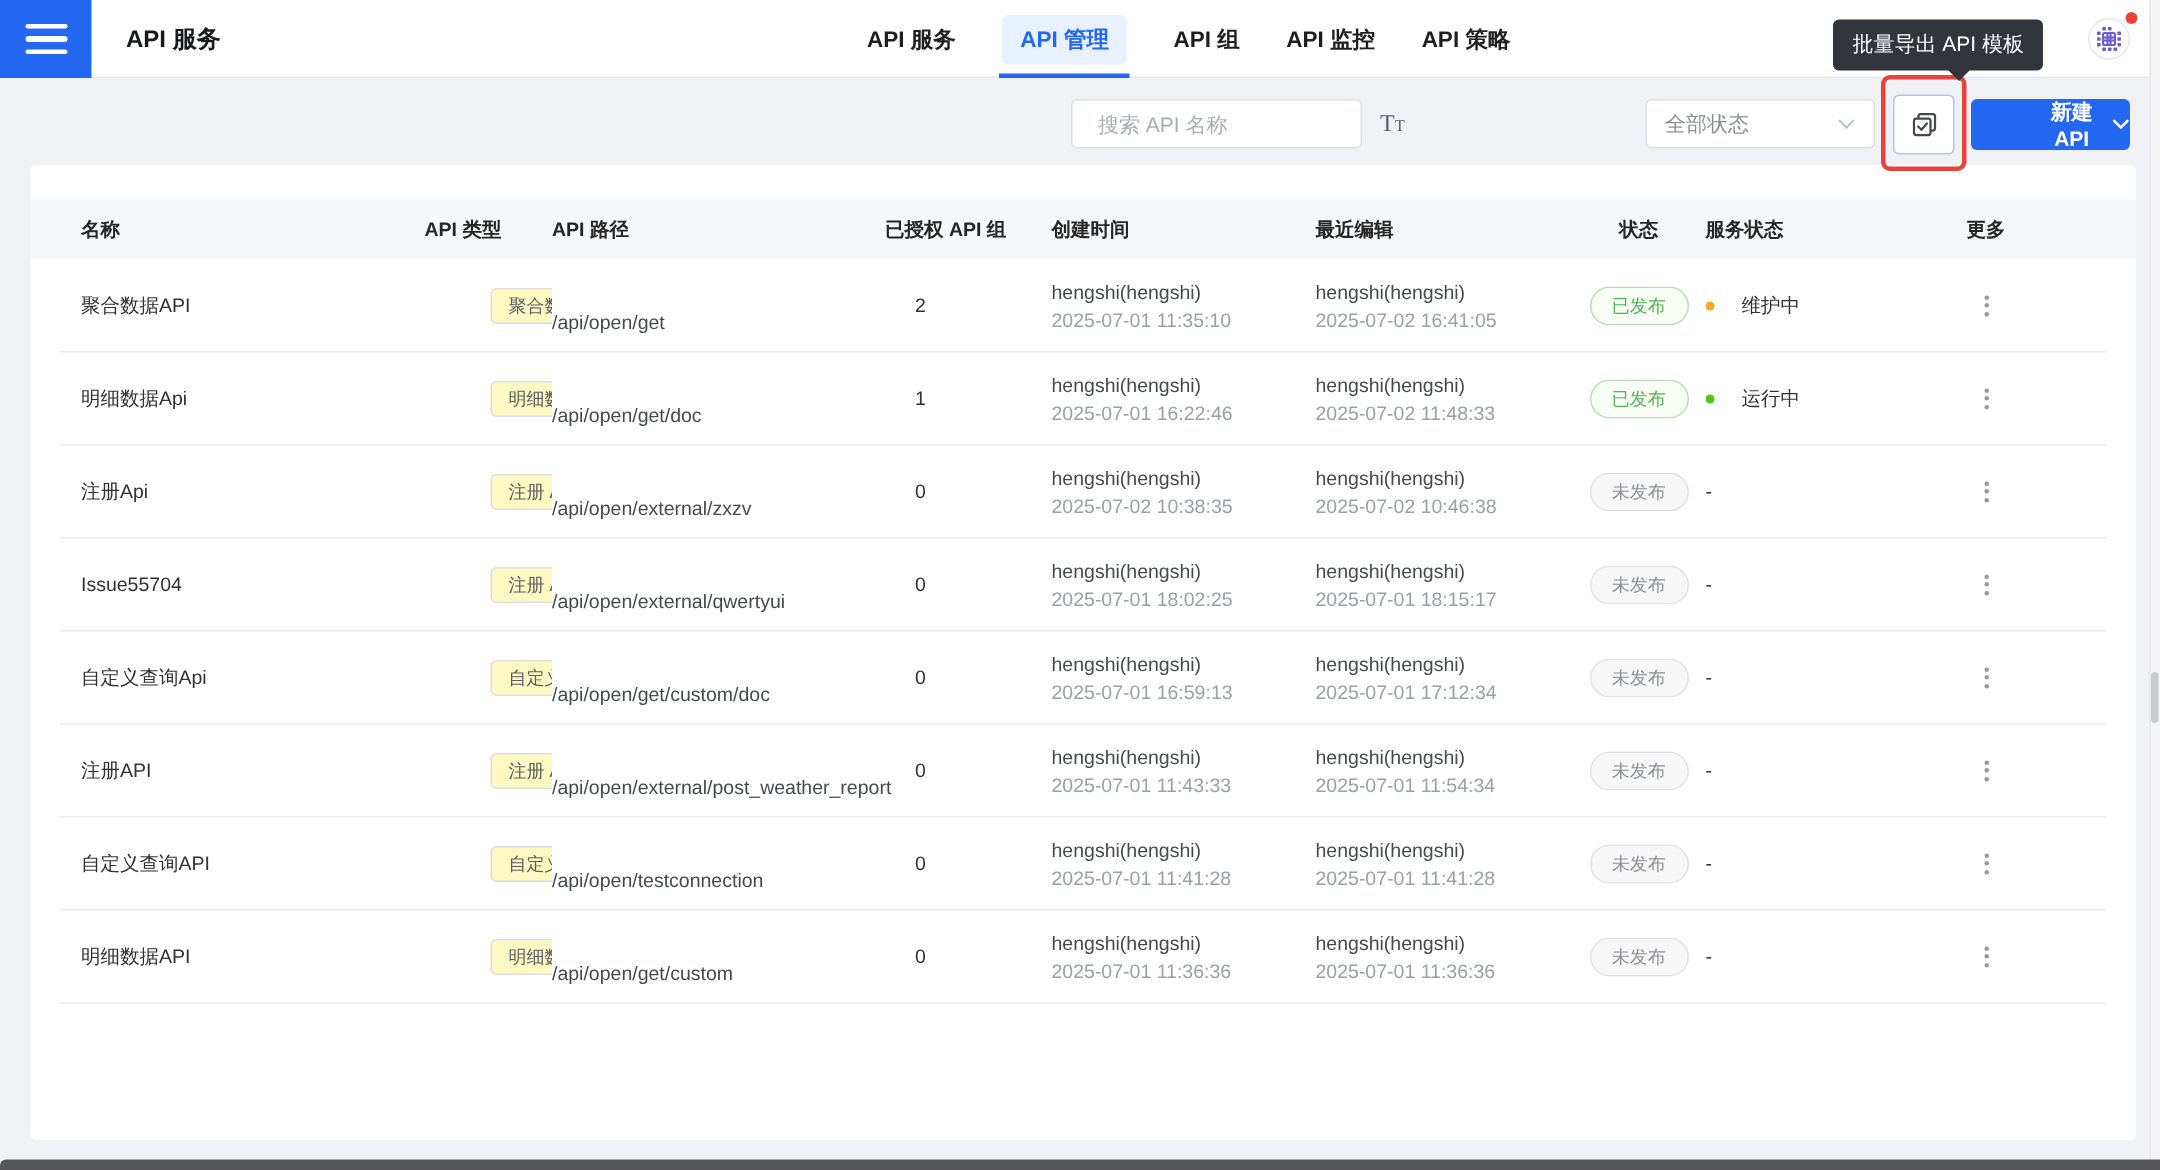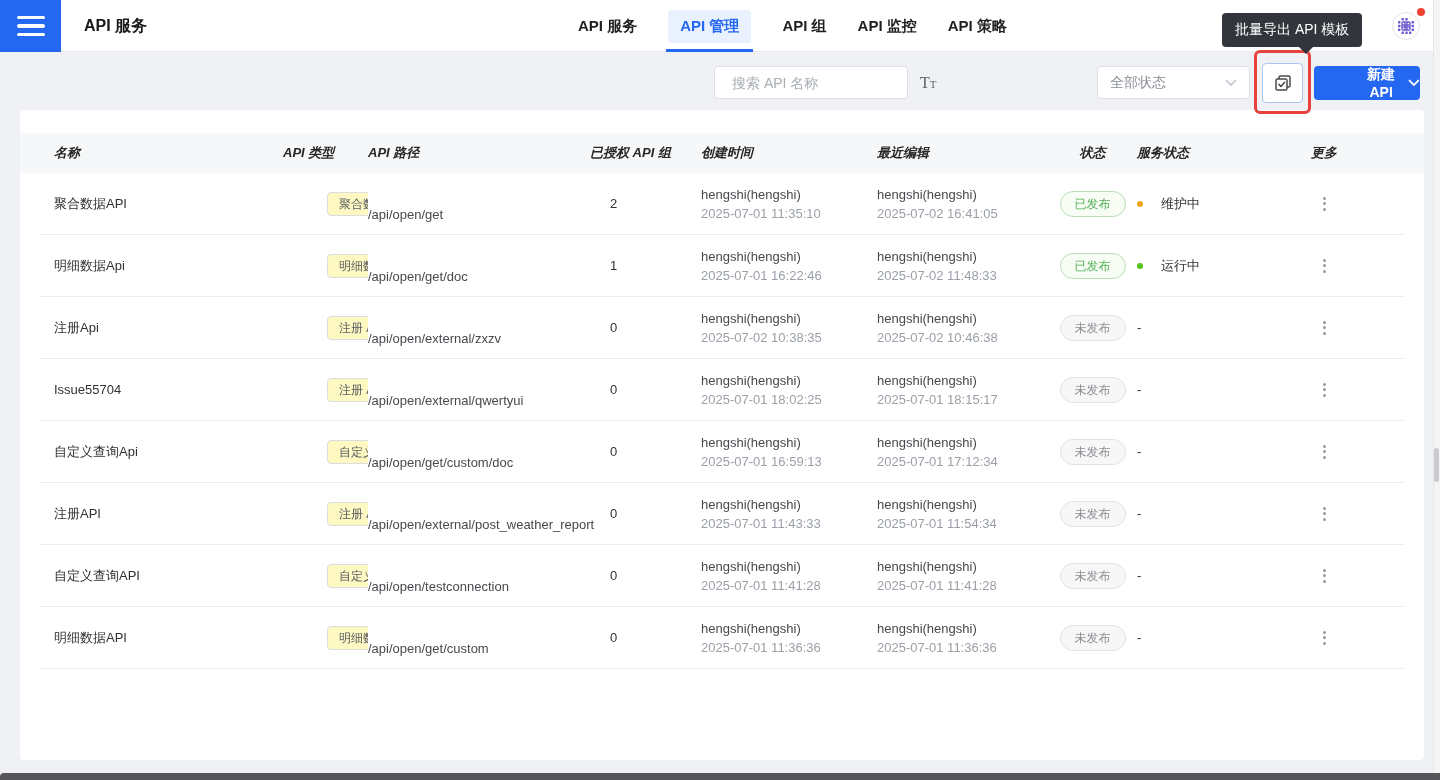--- a/index.html
+++ b/index.html
@@ -50,21 +50,21 @@
     border:1px solid #a9c6f5; border-radius:4px; display:flex; align-items:center; justify-content:center; cursor:pointer; }
   .red-annotation { position:absolute; left:1254px; top:-2px; width:57px; height:64px;
     border:3px solid #e8423d; border-radius:6px; pointer-events:none; z-index:15; }
   .new-api-btn { position:absolute; left:1314px; top:14px; width:106px; height:34px; background:#2468f2;
     border:none; border-radius:4px; color:#fff; font-size:14px; font-weight:bold; display:flex;
     align-items:center; justify-content:center; gap:0; cursor:pointer; font-family:"Liberation Sans", sans-serif;padding-left:40px; }
   
   .card { position:absolute; left:20px; top:110px; width:1404px; height:650px; background:#fff; border-radius:4px; }
   .grid { display:grid; grid-template-columns:229px 85px 228px 105px 176px 171px 89px 103px 1fr; align-items:center; }
   .thead { margin-top:23px; height:40px; background:#f6f7f8; padding:0 34px; font-size:13px; font-weight:bold; color:#262626; }
-  .thead .hc { white-space:nowrap;font-style:italic; }
+  .thead .hc { white-space:nowrap; }
   .hc.center { text-align:center; }
   .hc.more-h { text-align:center; padding-left:18px; }
   .hc.groups-h { margin-left:-6px; }
   .rows { margin:0 20px; }
   .row { height:62px; padding:0 14px; border-bottom:1px solid #ededee; font-size:13px; }
   .row:last-child { border-bottom:1px solid #ededee; }
   .cell { white-space:nowrap; overflow:hidden; }
   .cell.name { color:#303133; }
   .cell.path { color:#46494d;margin-top:22px; }
   .cell.groups { color:#303133; padding-left:14px; }

